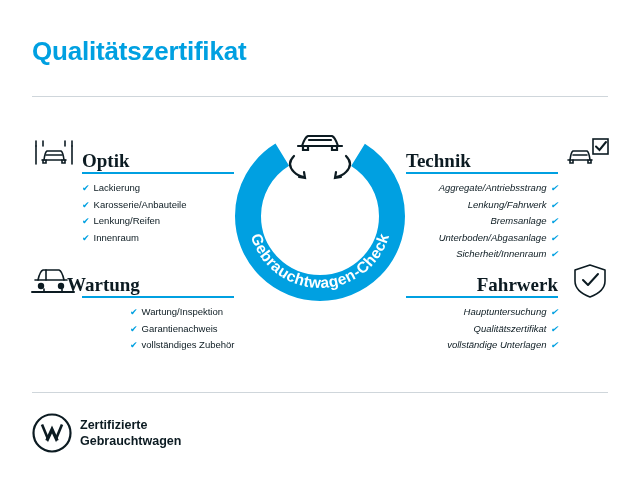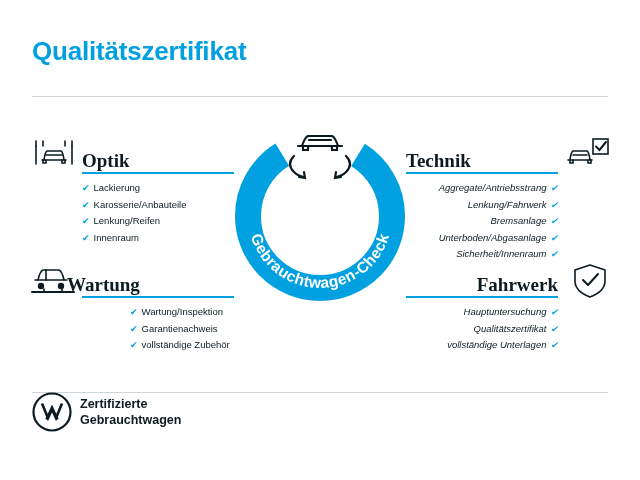--- a/index.html
+++ b/index.html
@@ -96,21 +96,21 @@
     font-size: 31px;
     font-weight: bold;
     color: #ffffff;
     letter-spacing: -0.5px;
   }
 
   
   .vw-block {
     position: absolute;
     left: 32px;
-    top: 392px;
+    top: 413px;
     width: 260px;
     height: 48px;
   }
   .vw-text {
     position: absolute;
     left: 48px;
     top: 4px;
     font-size: 12.5px;
     font-weight: bold;
     color: #0c1b22;
@@ -192,21 +192,21 @@
       <path d="M2 30 h42" stroke-width="2"></path>
       <path d="M14 30 v-3"></path>
       <path d="M32 30 v-3"></path>
     </svg>
   </div>
   <div class="sec-head" style="left:67px; top:274px;">Wartung</div>
   <div class="sec-rule" style="left:82px; top:296px; width:152px;"></div>
   <div class="list left" style="left:82px; top:304px;margin-left:48px;">
     <div class="row"><span class="tick">✔</span><span>Wartung/Inspektion</span></div>
     <div class="row"><span class="tick">✔</span><span>Garantienachweis</span></div>
-    <div class="row"><span class="tick">✔</span><span>vollständige Zubehör</span></div>
+    <div class="row"><span class="tick">✔</span><span>vollständiges Zubehör</span></div>
   </div>
 
   <div class="icon" style="left:572px; top:262px;">
     <svg width="36" height="38" viewBox="0 0 36 38" fill="none" stroke="#0c1b22" stroke-width="1.6" stroke-linecap="round" stroke-linejoin="round">
       <path d="M18 3 L33 8 V19 c0 8-7 13-15 16 C10 32 3 27 3 19 V8 Z"></path>
       <path d="M11 18 l5 5 l10 -11" stroke-width="2"></path>
     </svg>
   </div>
   <div class="sec-head" style="left:406px; top:274px; width:152px; text-align:right;">Fahrwerk</div>
   <div class="sec-rule" style="left:406px; top:296px; width:152px;"></div>

